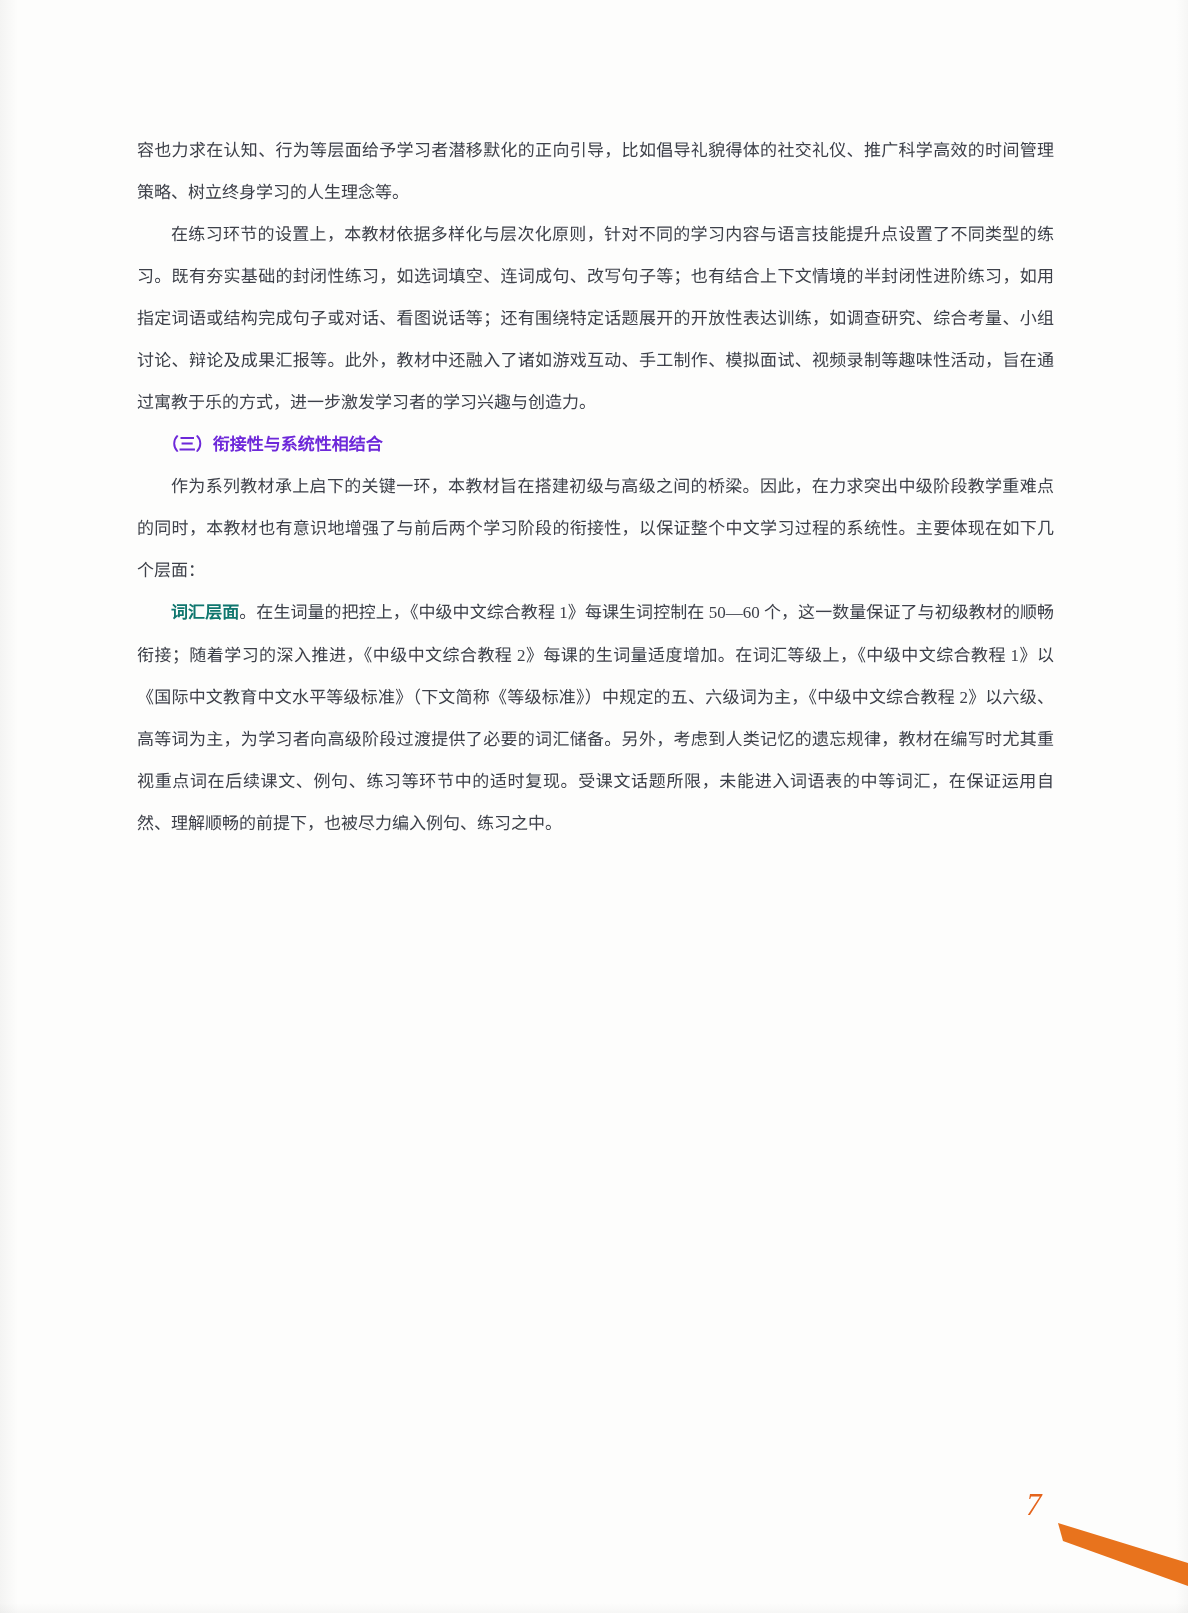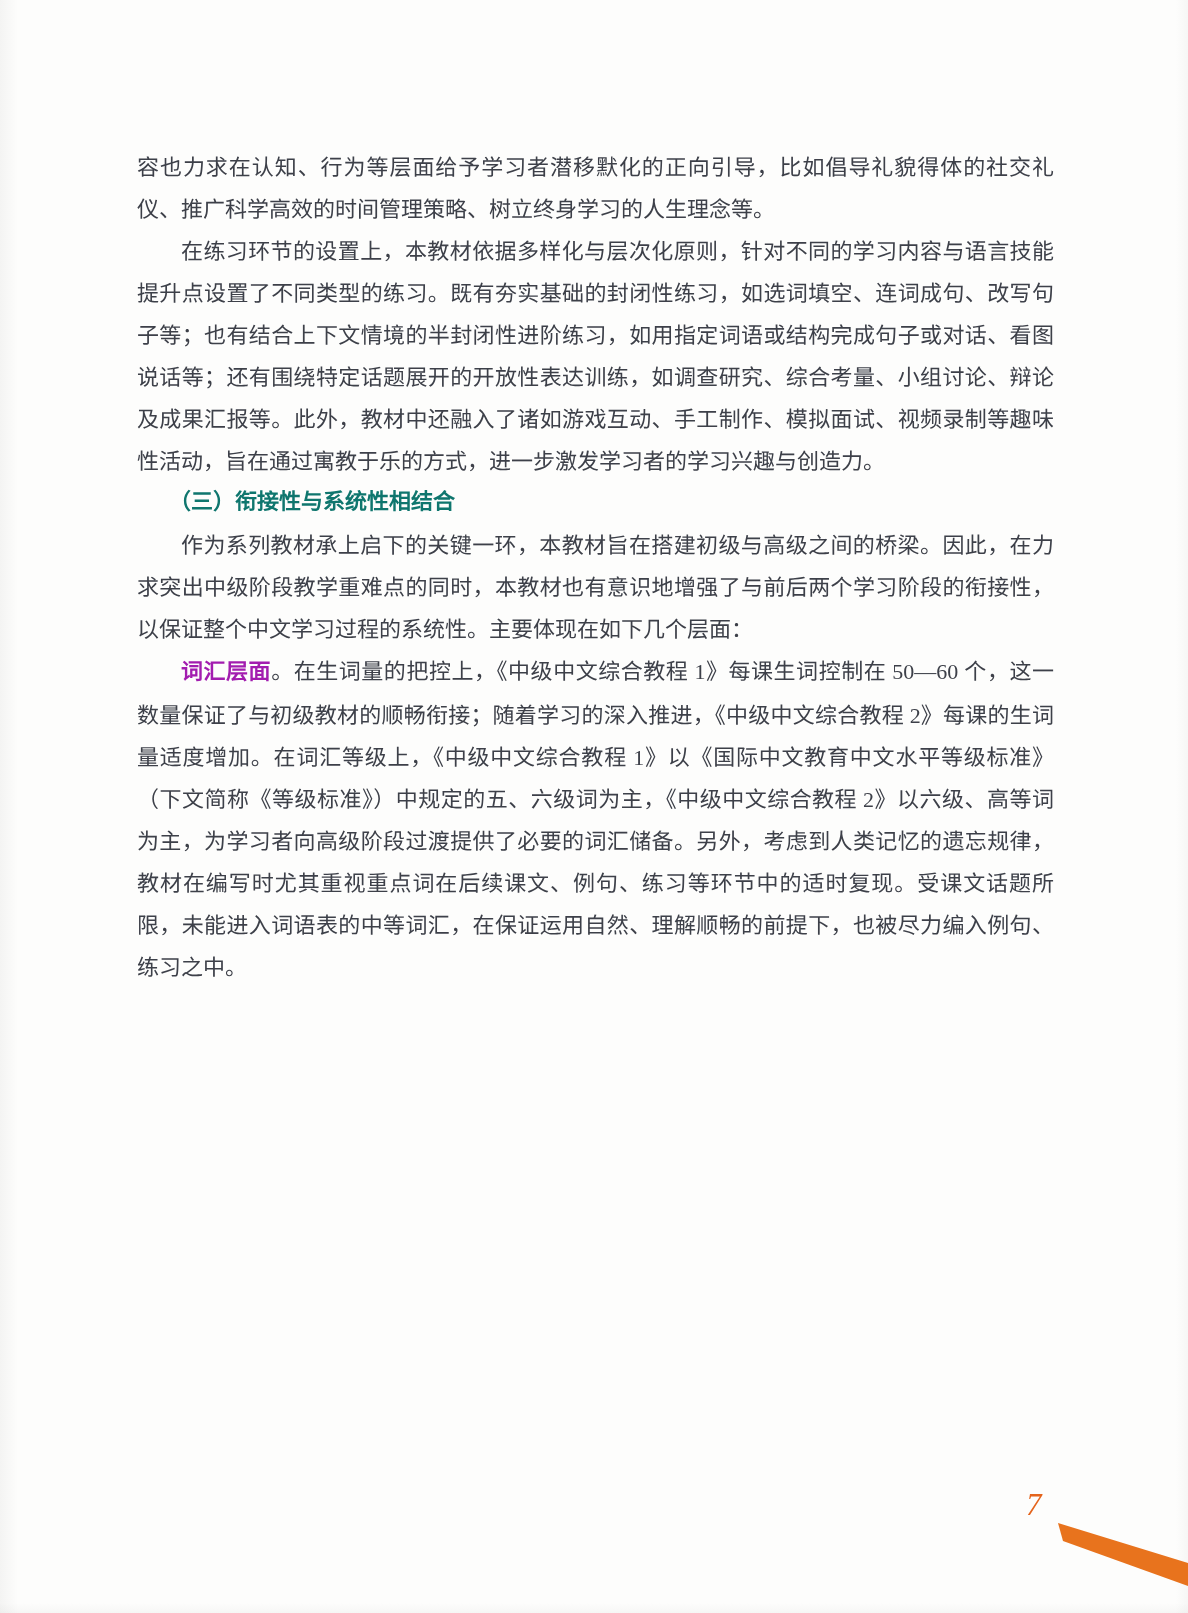--- a/index.html
+++ b/index.html
@@ -27,44 +27,44 @@
     pointer-events: none;
   }
   .scan-edge-bottom {
     position: absolute; left: 0; bottom: 0; width: 100%; height: 10px;
     background: linear-gradient(to top, rgba(120,120,120,0.05), rgba(120,120,120,0.0));
     pointer-events: none;
   }
   .text-column {
     position: absolute;
     left: 137px;
-    top: 147px;
+    top: 130px;
     width: 917px;
     color: #3d4049;
-    font-size: 22px;
+    font-size: 17px;
     line-height: 42px;
     text-align: justify;
     text-justify: inter-ideograph;
   }
   .text-column p {
     margin: 0;
   }
   .para-indent {
     text-indent: 2em;
   }
   .section-heading {
-    font-family: Liberation Mono, monospace;
+    font-family: Liberation Sans, sans-serif;
     font-weight: 700;
-    color: #0f766e;
+    color: #6d28d9;
     text-indent: 1.45em;
   }
   .run-in-heading {
     font-family: Liberation Mono, monospace;
     font-weight: 700;
-    color: #a21caf;
+    color: #0f766e;
     margin-top: 32px;
   }
   .page-number {
     position: absolute;
     left: 1026px;
     top: 1488px;
     font-family: "Liberation Serif", "DejaVu Serif", serif;
     font-size: 31px;
     font-style: italic;
     line-height: 34px;

